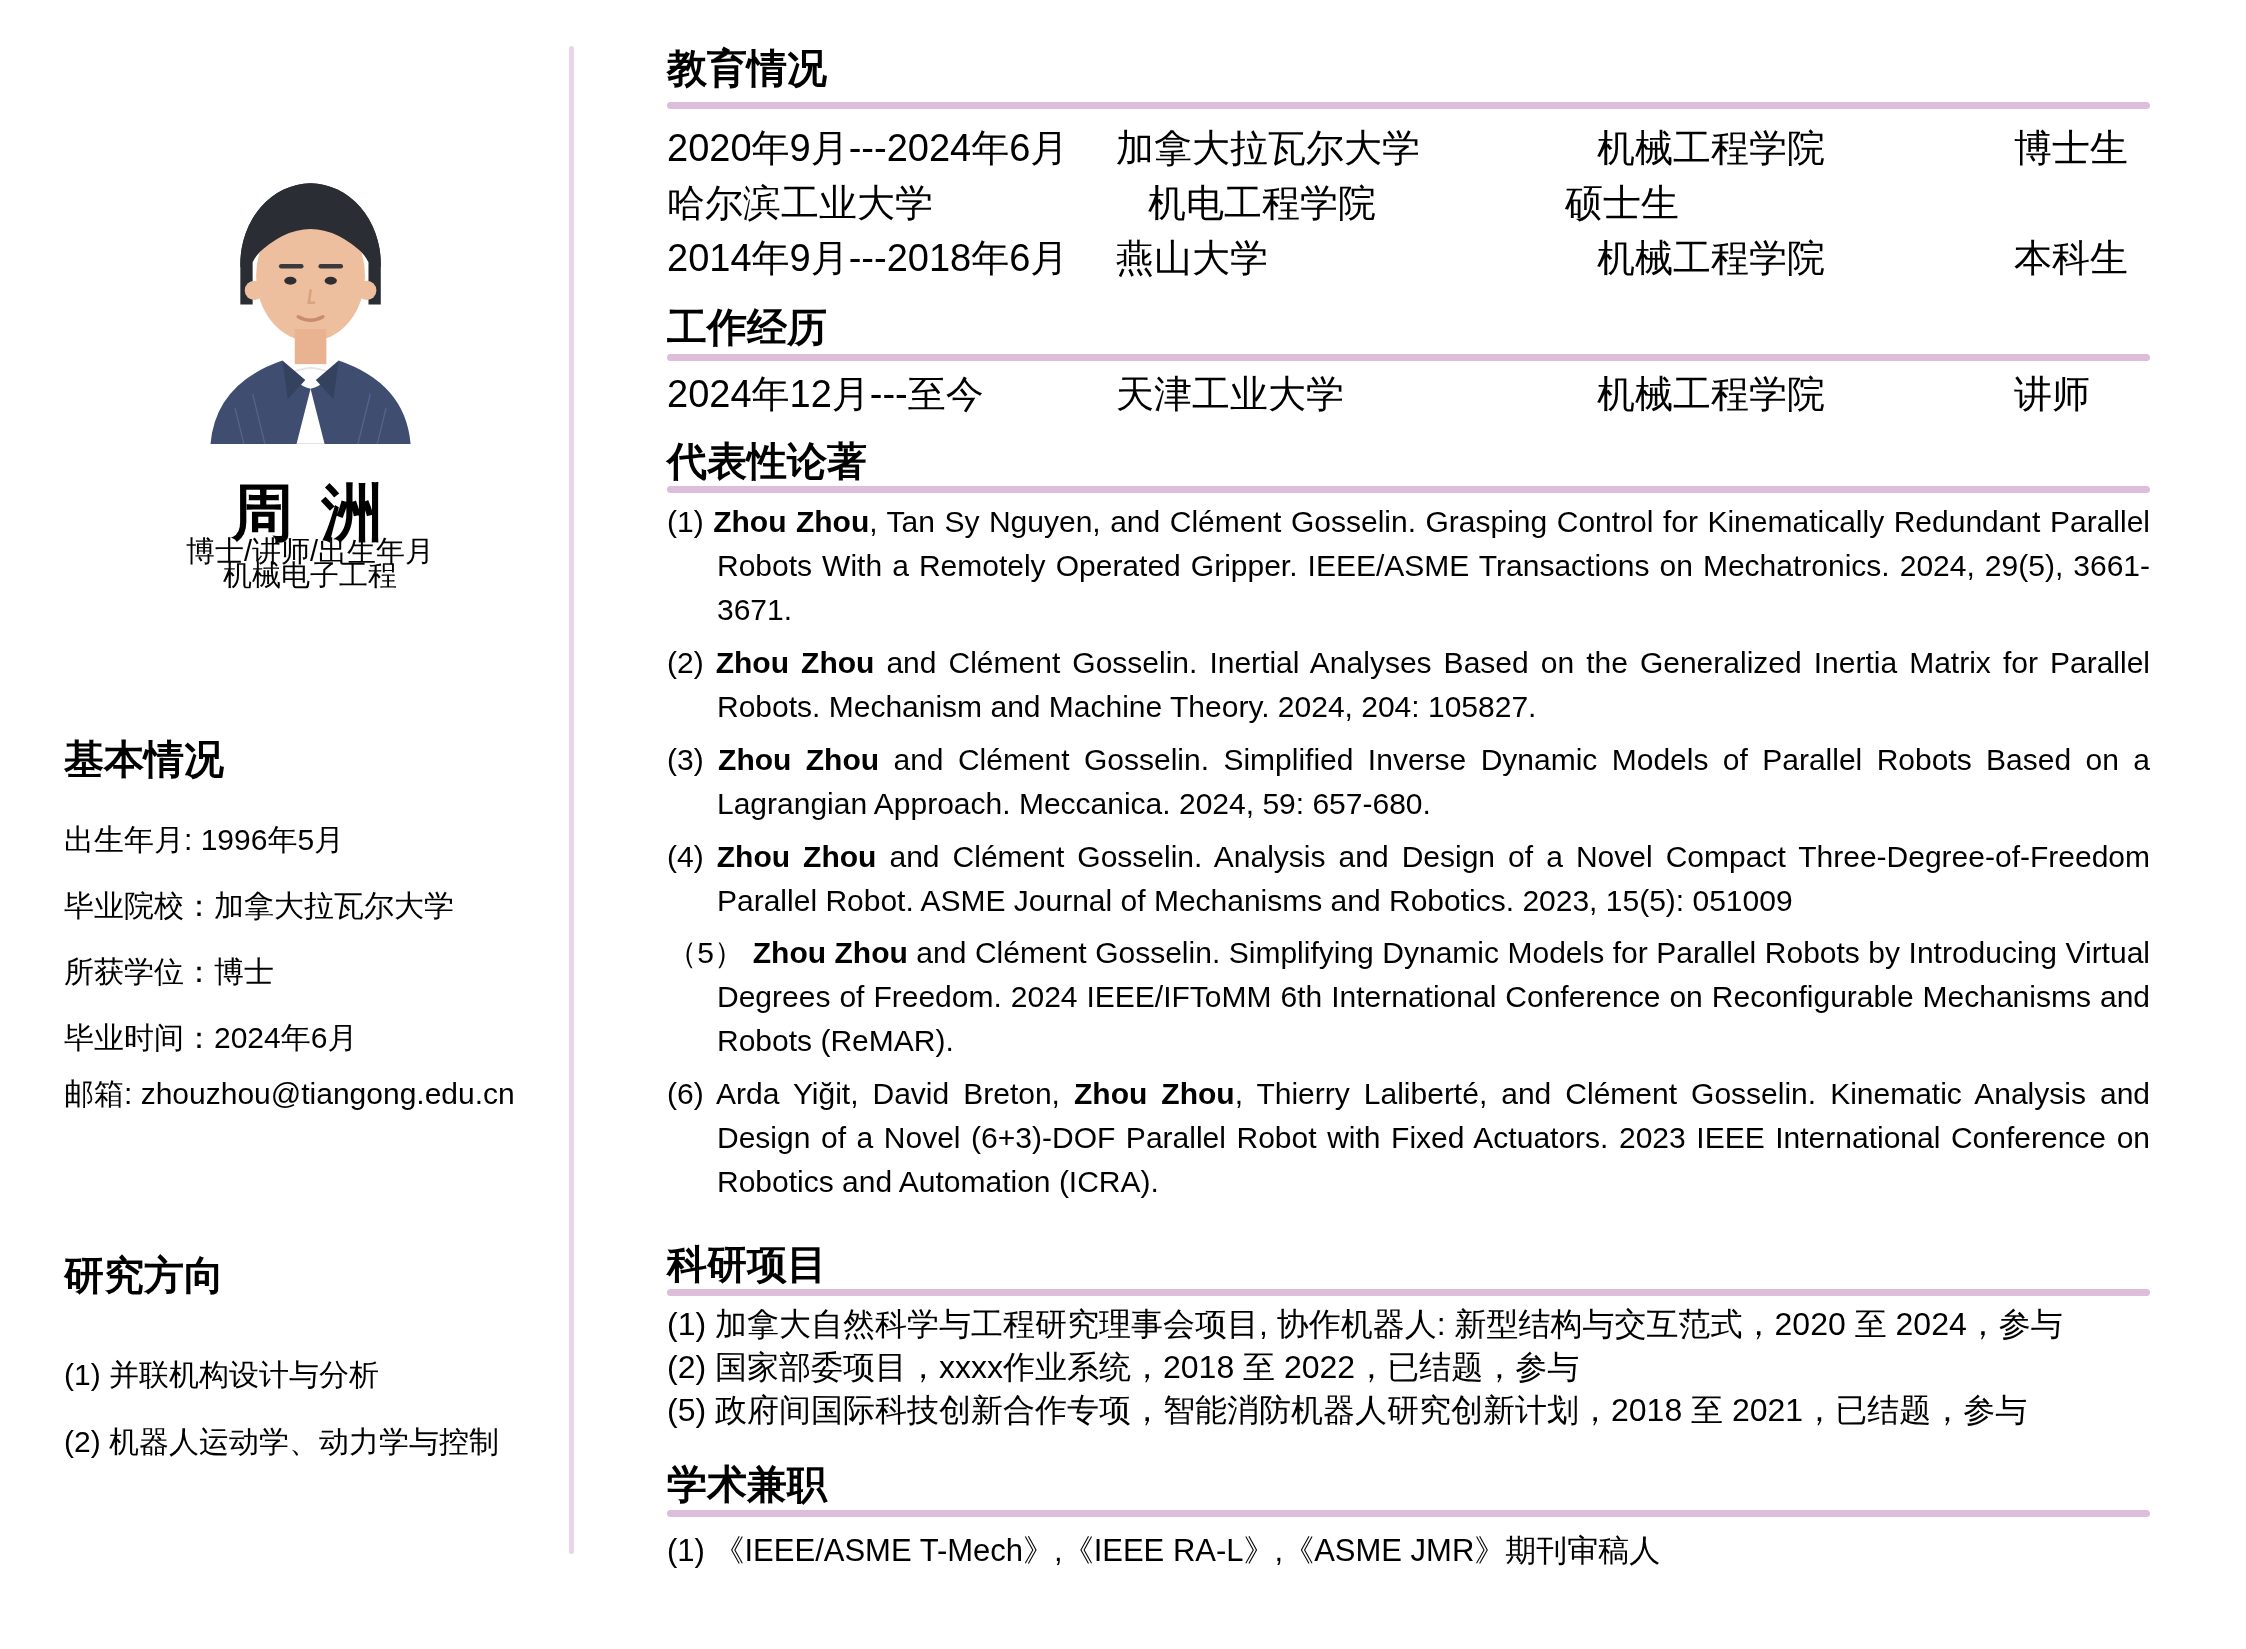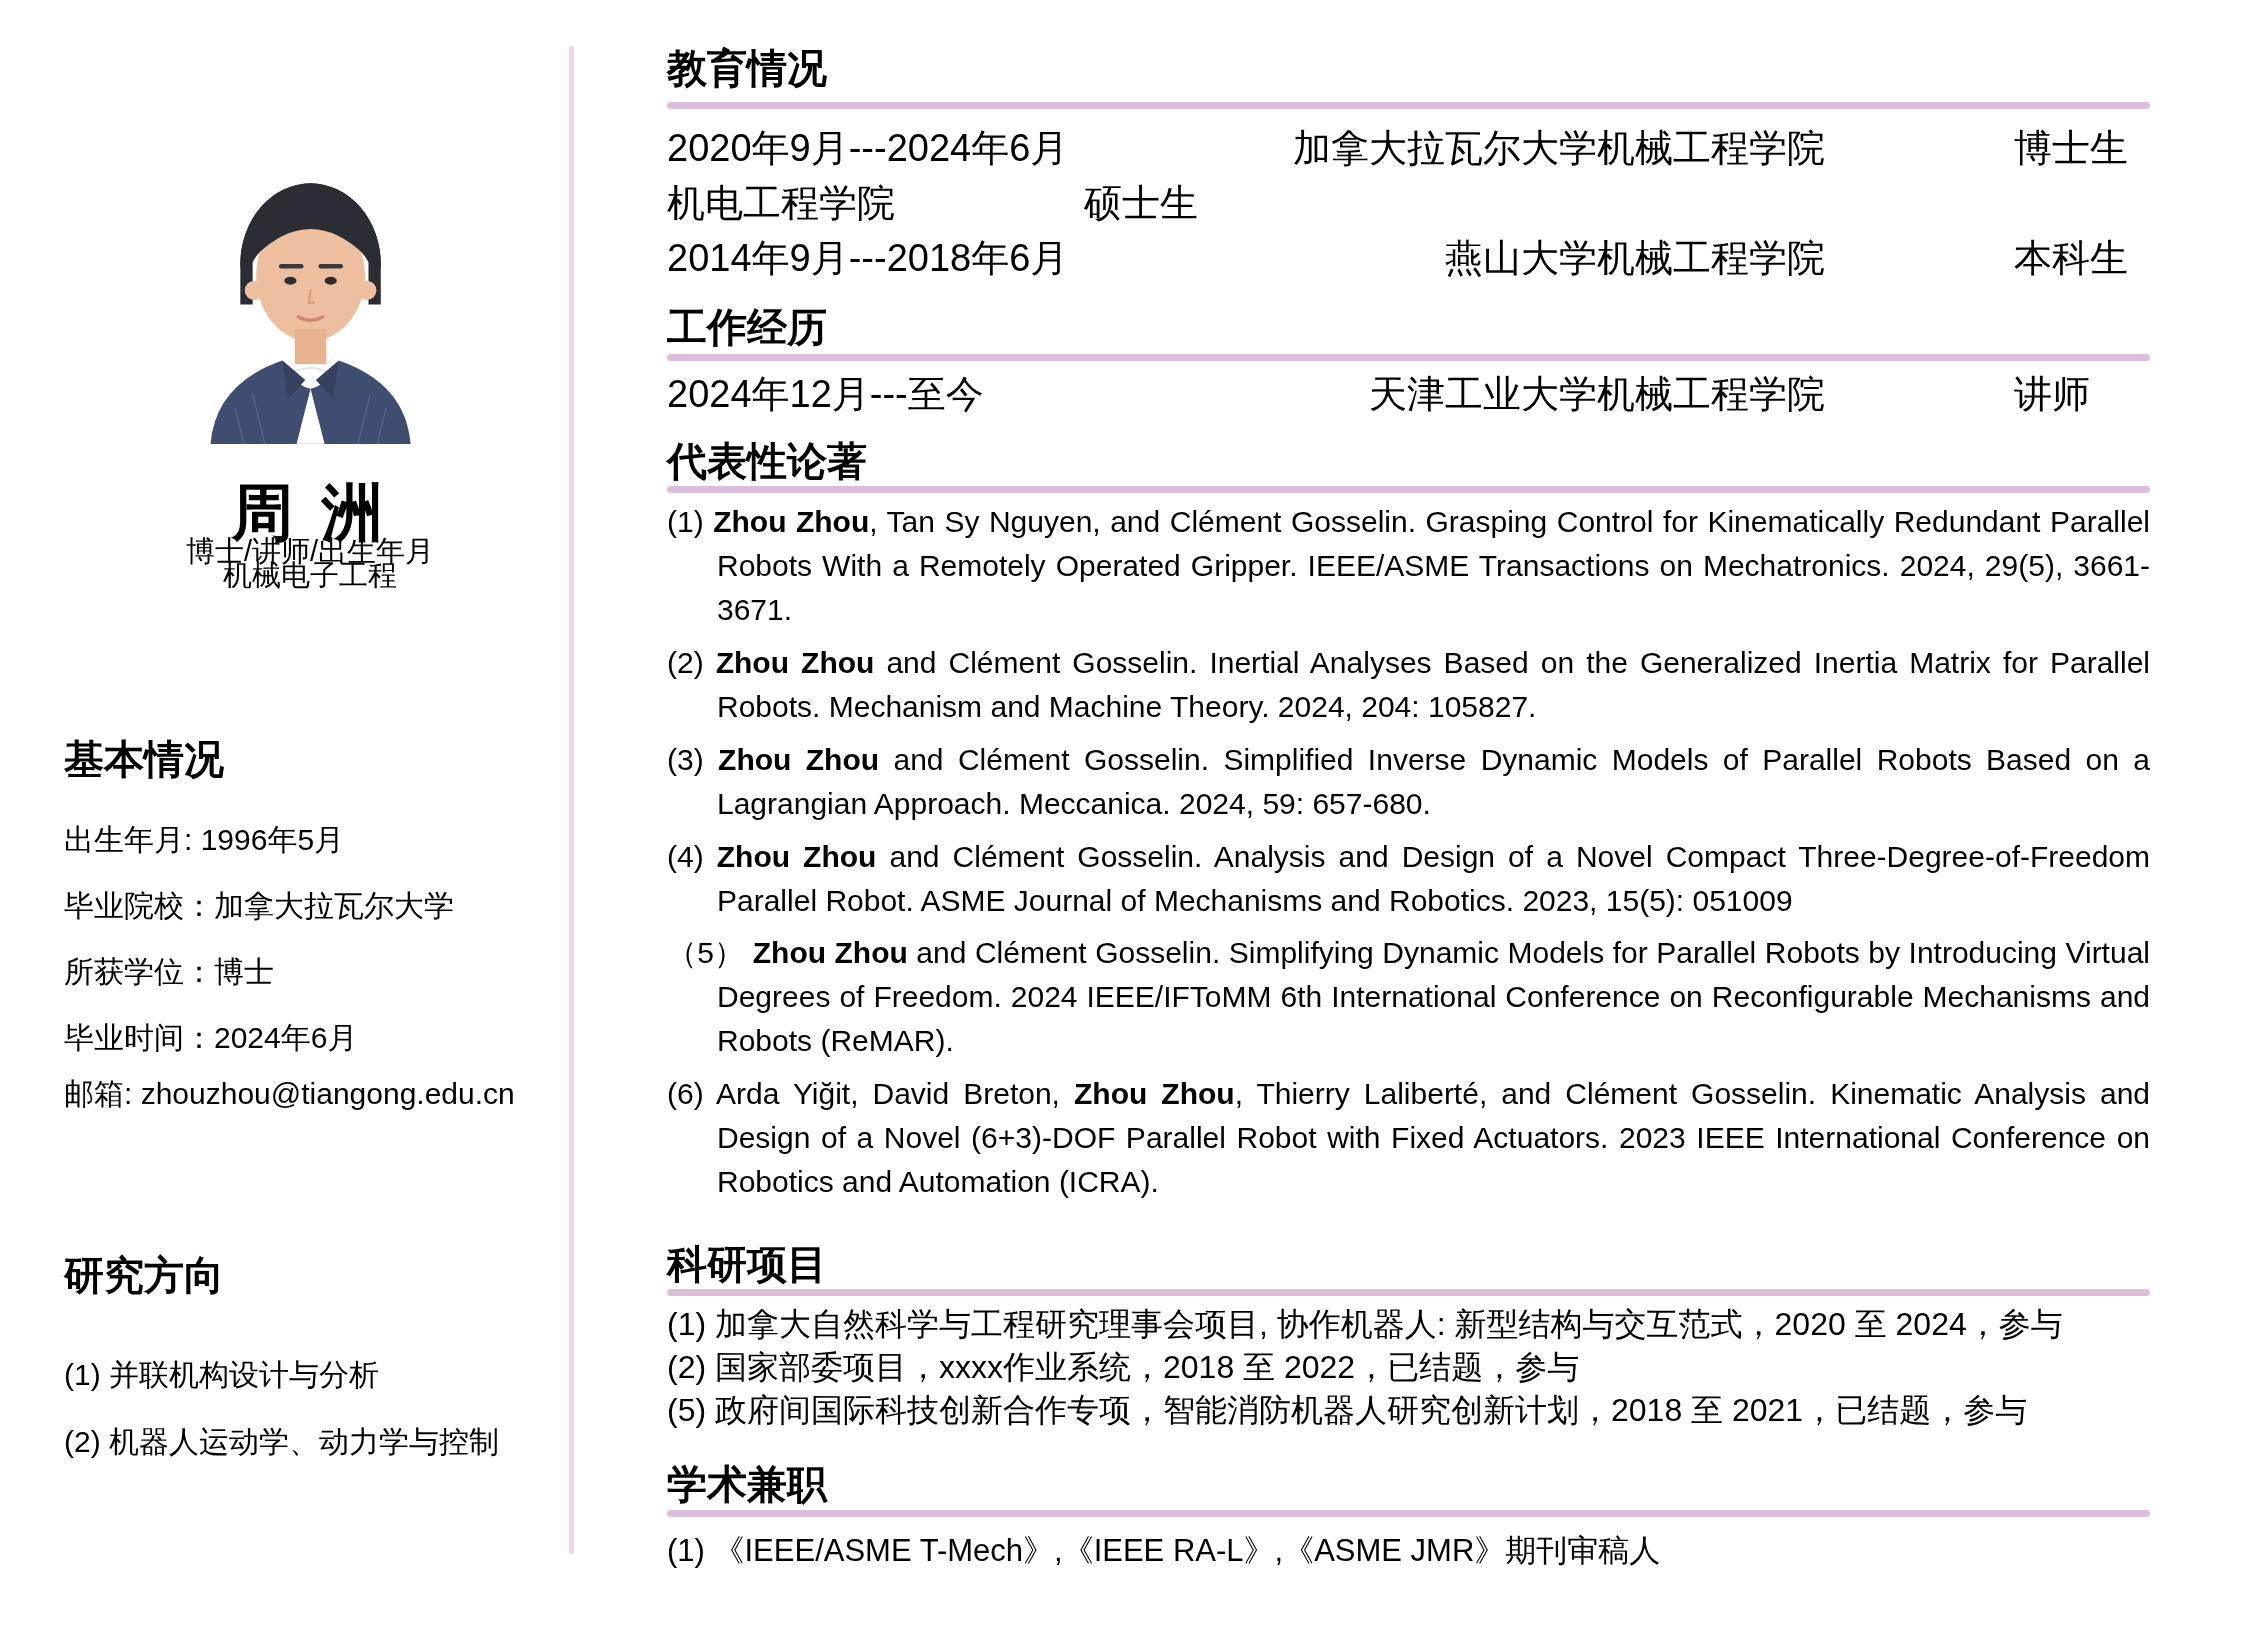--- a/index.html
+++ b/index.html
@@ -31,21 +31,21 @@
 
   
   #right-col{position:absolute;left:667px;top:48px;width:1483px;}
   .sec-title{font-size:40px;font-weight:bold;line-height:1;margin:0;}
   .rule{height:7px;border-radius:3.5px;margin-top:14px;}
   .rule.tight{margin-top:7px;}
 
   .table{margin-top:12.3px;}
   .trow{display:flex;align-items:center;height:55px;font-size:38px;}
   .c-period{width:449px;}
-  .c-school{width:481px;text-align:right;}
+  .c-school{width:481px;}
   .c-college{width:417px;}
   .c-degree{flex:1;}
 
   #sec-work .sec-title{margin-top:21px;}
   #sec-work .table{margin-top:5.3px;}
 
   #sec-pubs .sec-title{margin-top:19.3px;}
   #sec-pubs .rule{margin-top:5.3px;}
   #pub-list{margin-top:7px;min-height:672px;font-size:30px;line-height:44px;text-align:justify;}
   .pub{padding-left:50px;text-indent:-50px;margin-bottom:8.8px;}
@@ -131,20 +131,21 @@
       <h2 class="sec-title">教育情况</h2>
       <div class="rule" style="background: rgb(220, 190, 218);"></div>
       <div class="table" id="edu-table">
           <div class="trow">
             <span class="c-period">2020年9月---2024年6月</span>
             <span class="c-school">加拿大拉瓦尔大学</span>
             <span class="c-college">机械工程学院</span>
             <span class="c-degree">博士生</span>
           </div>
           <div class="trow">
+            <span class="c-school">哈尔滨工业大学</span>
             <span class="c-college">机电工程学院</span>
             <span class="c-degree">硕士生</span>
           </div>
           <div class="trow">
             <span class="c-period">2014年9月---2018年6月</span>
             <span class="c-school">燕山大学</span>
             <span class="c-college">机械工程学院</span>
             <span class="c-degree">本科生</span>
           </div>
         </div>

